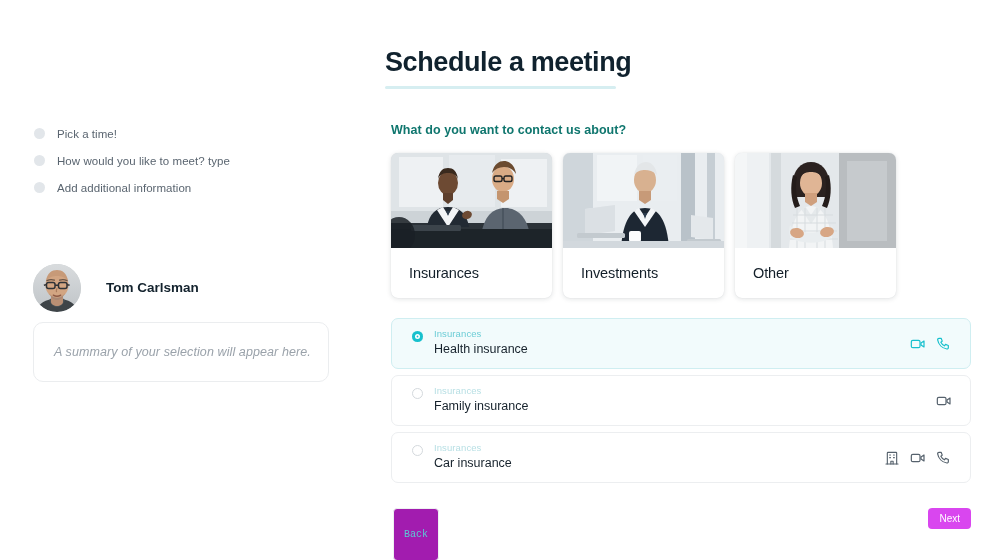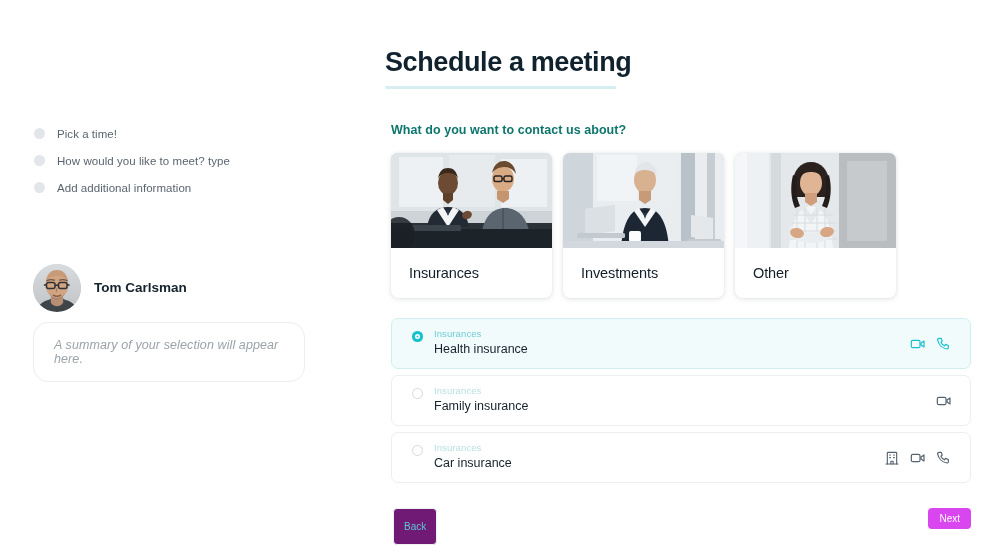--- a/index.html
+++ b/index.html
@@ -33,36 +33,36 @@
     background: #e2e6ea; flex: 0 0 auto; margin-right: 12px;
   }
   .step.active .dot {
     background: #17c0cd;
     box-shadow: inset 0 0 0 3px #17c0cd, inset 0 0 0 4.5px #ffffff;
   }
   .step-label { font-size: 11.5px; color: #5a6570; letter-spacing: 0.05px; }
   .step.active .step-label { color: #17c0cd; }
 
   
-  .profile { position: absolute; left: 33px; top: 264px; display: flex; align-items: center; }
+  .profile { position: absolute; left: 33px; top: 264px; display: flex; align-items: center; gap: 12px; }
   .avatar {
     width: 48px; height: 48px; border-radius: 50%;
     overflow: hidden; flex: 0 0 auto; background: #c9cdd0;
     position: relative;
   }
   .avatar svg { display: block; width: 48px; height: 48px; }
   .profile-text { margin-left: 13px; }
   .profile-name { font-size: 13.5px; font-weight: bold; color: #13222d; line-height: 1.35; }
   .profile-role { font-size: 11.5px; color: #5d6872; line-height: 1.4; margin-top: 1px; }
 
   
   .summary {
     position: absolute; left: 33px; top: 322px;
-    width: 272px; height: 60px;
-    border: 1px solid #ebedef; border-radius: 15px;
+    width: 296px; height: 60px;
+    border: 1px solid #ebedef; border-radius: 10px;
     display: flex; align-items: center;
     background: #fff;
   }
   .summary-text {
     font-size: 12.5px; font-style: italic; color: #9aa2aa;
     padding-left: 20px; letter-spacing: 0.1px;
   }
 
   
   .main { position: absolute; left: 391px; top: 0; width: 580px; }
@@ -115,23 +115,23 @@
   .option-icons {
     position: absolute; right: 18px; top: 50%; transform: translateY(-50%);
     display: flex; align-items: center; gap: 10px;
   }
   .option-icons svg { display: block; }
 
   
   .footer { position: absolute; left: 0; top: 498px; width: 580px; height: 42px; }
   .btn-back {
     position: absolute; left: 2px; top: 10px;
-    padding: 12px 10px; font-size: 10px; color: #5ccad4;
-    background: #701a75; border: 1px solid #eef1f2; border-radius: 4px;
-    cursor: pointer; font-family: Liberation Sans, sans-serif;
+    padding: 20px 10px; font-size: 10px; color: #5ccad4;
+    background: #a21caf; border: 1px solid #eef1f2; border-radius: 4px;
+    cursor: pointer; font-family: Liberation Mono, monospace;
   }
   .btn-next {
     position: absolute; right: 0px; top: 10px;
     padding: 5px 11px; font-size: 10px; color: #ffffff;
     background: #d946ef; border: none; border-radius: 4px;
     cursor: pointer; font-family: "Liberation Sans", sans-serif;
   }
 </style>
 </head>
 <body>

